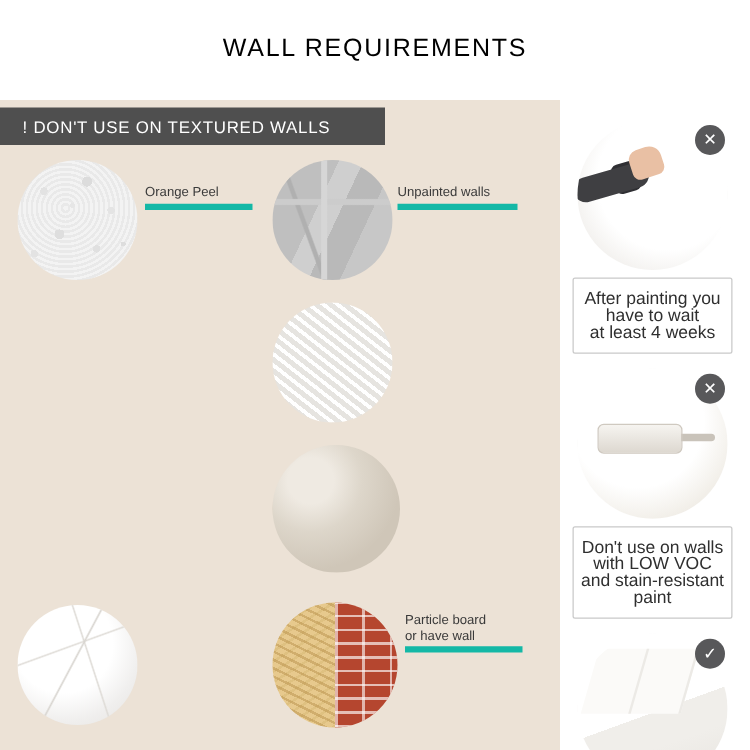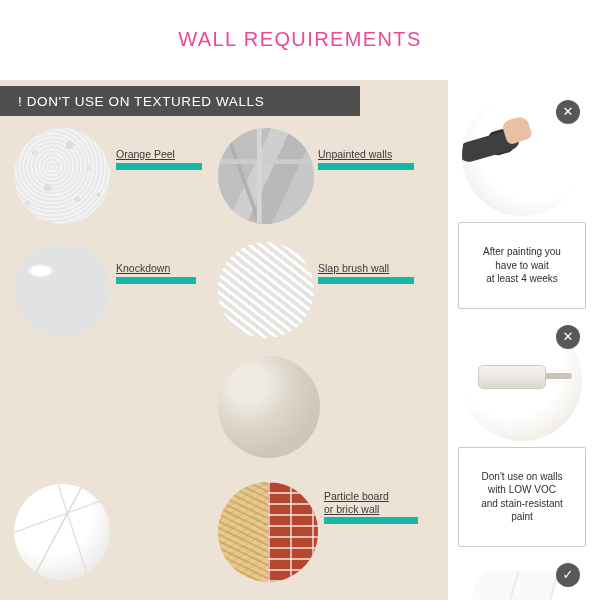--- a/index.html
+++ b/index.html
@@ -20,36 +20,36 @@
     background: #ffffff;
   }
   .title {
     position: absolute;
     top: 28px;
     left: 0;
     width: 600px;
     text-align: center;
     font-size: 20px;
     letter-spacing: 1.4px;
-    color: #ec4899;
+    color: #000000;
     font-weight: 400;
   }
   .beige-panel {
     position: absolute;
     left: 0;
     top: 80px;
     width: 448px;
     height: 520px;
     background: #ece2d6;
   }
   .banner {
     position: absolute;
     left: 0;
     top: 86px;
-    width: 360px;
+    width: 308px;
     height: 30px;
     background: #4f4f4f;
     display: flex;
     align-items: center;
     padding-left: 18px;
     box-sizing: border-box;
   }
   .banner-text {
     color: #ffffff;
     font-size: 13.5px;
@@ -73,24 +73,23 @@
     position: absolute;
     border-radius: 50%;
     overflow: hidden;
     box-shadow: 0 0 0 0 rgba(0,0,0,0);
   }
   .cell-label {
     position: absolute;
     font-size: 10.5px;
     color: #3a3a3a;
     line-height: 12.5px;
-    border-bottom: 7px solid #14b8a6;
+    border-bottom: 5px solid #14b8a6;
     padding-bottom: 2px;
     white-space: pre-line;
-    text-decoration: underline;
   }
   
   .t-orange-peel {
     background:
       radial-gradient(circle at 22% 26%, #e2e2e2 0 3px, transparent 3px),
       radial-gradient(circle at 58% 18%, #dcdcdc 0 4px, transparent 4px),
       radial-gradient(circle at 78% 42%, #e4e4e4 0 3px, transparent 3px),
       radial-gradient(circle at 35% 62%, #dedede 0 4px, transparent 4px),
       radial-gradient(circle at 66% 74%, #e0e0e0 0 3px, transparent 3px),
       radial-gradient(circle at 14% 78%, #e3e3e3 0 3px, transparent 3px),
@@ -287,23 +286,23 @@
     color: #ffffff;
     font-size: 13px;
     line-height: 24px;
     text-align: center;
   }
   .side-caption {
     border: 1px solid #c9c9c9;
     border-radius: 2px;
     background: #ffffff;
     margin: 6px 0 0 0;
-    padding: 22px 4px;
+    padding: 9px 4px;
     text-align: center;
-    font-size: 10px;
+    font-size: 14px;
     line-height: 13.5px;
     color: #2f2f2f;
     white-space: pre-line;
   }
 </style>
 </head>
 <body>
 
 <div class="page">
 
@@ -319,40 +318,35 @@
 
     <div class="cell" style="left:0px; top:0px;">
       <div class="circ t-orange-peel" style="left:14px; top:2px; width:96px; height:96px;"></div>
       <div class="cell-label" style="left:116px; top:22px; width:86px;">Orange Peel</div>
     </div>
     <div class="cell" style="left:210px; top:0px;">
       <div class="circ t-unpainted" style="left:8px; top:2px; width:96px; height:96px;"></div>
       <div class="cell-label" style="left:108px; top:22px; width:96px;">Unpainted walls</div>
     </div>
 
-    <div class="cell" style="left:0px; top:114px;">
-      <div class="circ t-knockdown" style="left:14px; top:2px; width:96px; height:96px;"></div>
-      <div class="cell-label" style="left:116px; top:22px; width:80px;">Knockdown</div>
-    </div>
     <div class="cell" style="left:210px; top:114px;">
       <div class="circ t-slapbrush" style="left:8px; top:2px; width:96px; height:96px;"></div>
-      <div class="cell-label" style="left:108px; top:22px; width:96px;">Slap brush wall</div>
     </div>
 
     <div class="cell" style="left:210px; top:228px;">
       <div class="circ t-damage" style="left:8px; top:2px; width:102px; height:102px;"></div>
     </div>
 
     <div class="cell" style="left:0px; top:342px;">
       <div class="circ t-imperfect" style="left:14px; top:16px; width:96px; height:96px;"></div>
     </div>
     <div class="cell" style="left:210px; top:342px;">
       <div class="circ t-particle" style="left:8px; top:14px; width:100px; height:100px;"></div>
       <div class="cell-label" style="left:114px; top:22px; width:94px;">Particle board
-or brick wall</div>
+or have wall</div>
     </div>
 
   </div>
 
   <div class="side">
 
     <div class="side-item">
       <div class="side-circ s1">
         <div class="sleeve"></div>
         <div class="arm"></div>

